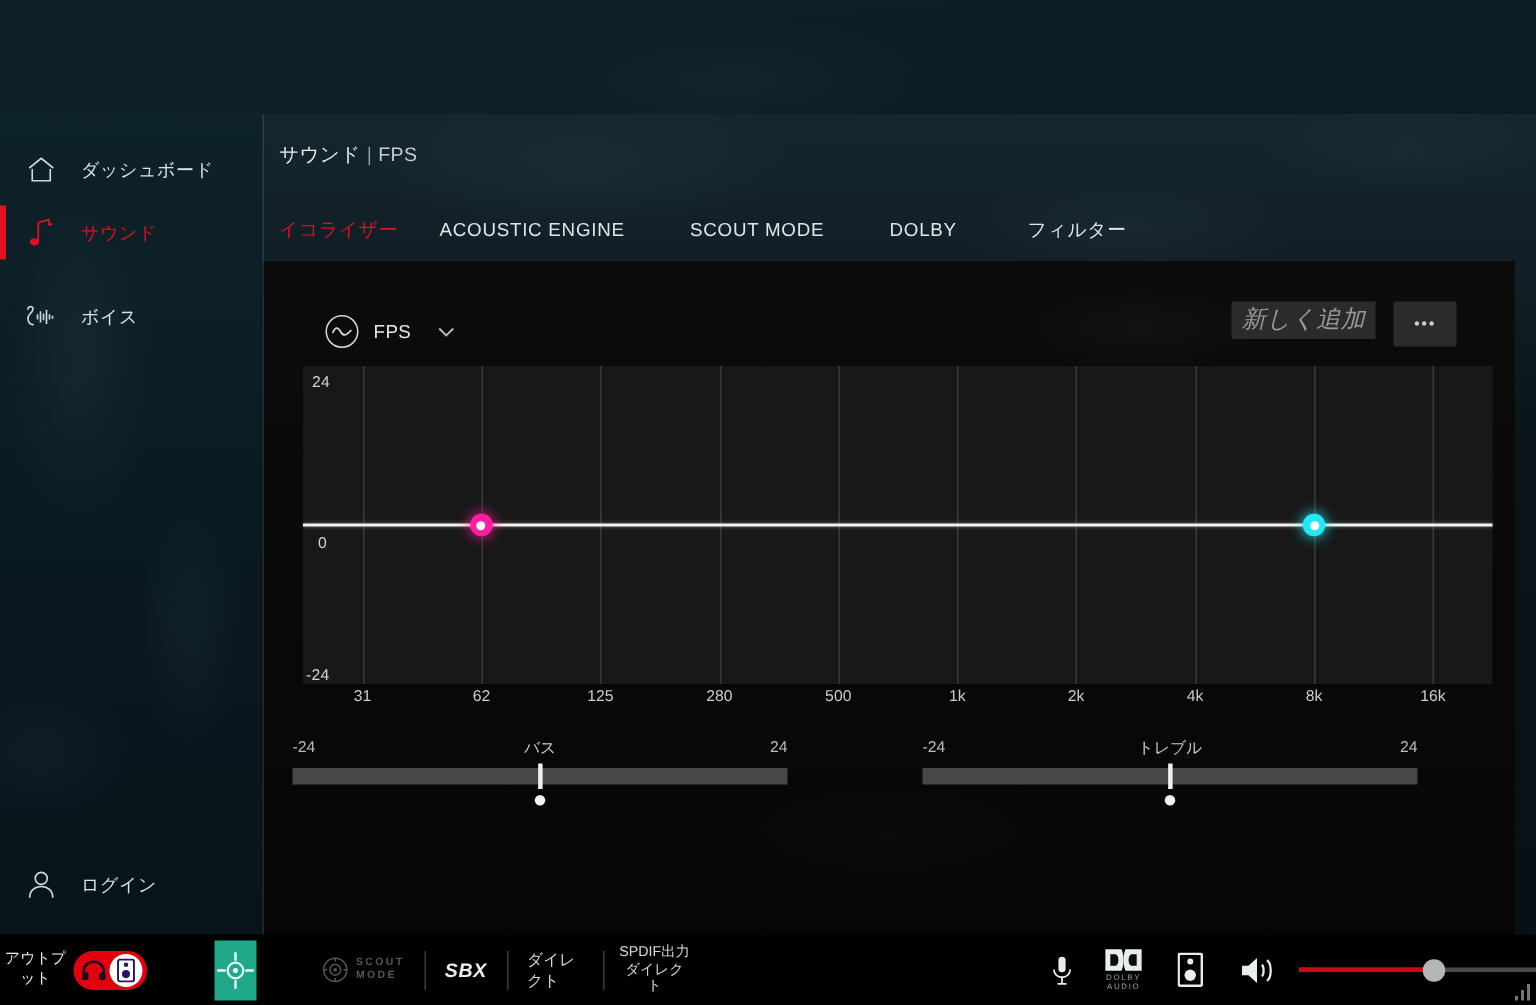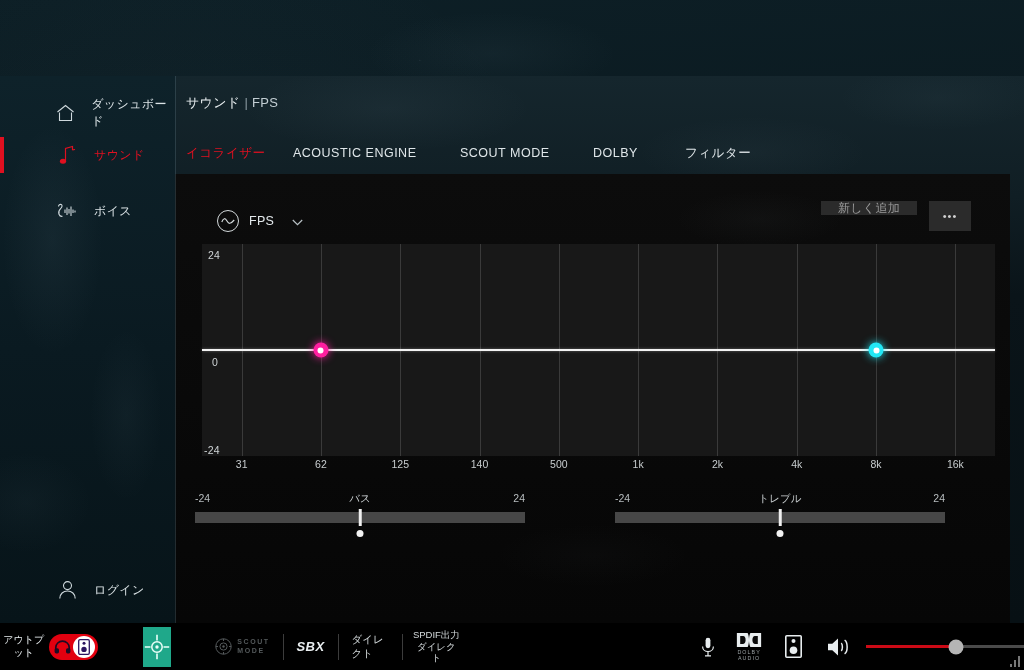--- a/index.html
+++ b/index.html
@@ -85,21 +85,21 @@
     position: absolute; inset: 0;
     background-color: #0a1a21;
     background-image:
       radial-gradient(ellipse 70px 160px at 30% 30%, rgba(140,170,185,0.07), transparent 72%),
       radial-gradient(ellipse 50px 120px at 72% 62%, rgba(130,160,175,0.055), transparent 72%),
       radial-gradient(ellipse 90px 70px at 15% 78%, rgba(120,150,165,0.05), transparent 72%),
       linear-gradient(180deg, #0e222a 0%, #0a1a21 50%, #071419 100%);
     pointer-events: none;
   }
   .nav-item {
-    position: relative; height: 54px; display: flex; align-items: center; z-index: 2; padding-left: 40px;
+    position: relative; height: 54px; display: flex; align-items: center; z-index: 2;
   }
   .nav-icon {
     width: 54px; display: flex; align-items: center; justify-content: center;
     color: #cfd9dd;
   }
   .nav-label { font-size: 12px; color: #dbe3e6; letter-spacing: .4px; }
   .nav-item.active .nav-label { color: #e01020; }
   .nav-item.active .nav-icon { color: #e01020; }
   .nav-item.active::before {
     content: ""; position: absolute; left: 0; top: 9px; width: 3.5px; height: 36px; background: #e01020;
@@ -161,23 +161,23 @@
     position: absolute; left: 42px; top: 36px; display: flex; align-items: center; gap: 10px;
   }
   .preset-circ {
     width: 22px; height: 22px; border-radius: 50%; border: 1.4px solid #d2d8da;
     display: flex; align-items: center; justify-content: center; color: #d2d8da;
   }
   .preset-name { font-size: 12.5px; color: #e3e9ec; letter-spacing: .3px; }
   .chev { color: #b9c2c6; margin-left: 8px; }
 
   .btn-add {
-    position: absolute; right: 93px; top: 27px; width: 96px; height: 14px;
-    background: #2b2b2b; color: #9a9a9a; font-size: 12px;
-    display: flex; align-items: center; justify-content: center; letter-spacing: .3px;
+    position: absolute; right: 93px; top: 27px; width: 96px; height: 25px;
+    background: #2b2b2b; color: #9a9a9a; font-size: 16px;
+    display: flex; align-items: center; justify-content: center; letter-spacing: .3px; font-style: italic;
   }
   .btn-more {
     position: absolute; right: 39px; top: 27px; width: 42px; height: 30px;
     background: #2b2b2b; color: #cfcfcf; font-size: 11px;
     display: flex; align-items: center; justify-content: center; letter-spacing: 1px;
   }
 
   
   .eq-wrap {
     position: absolute; left: 27px; top: 70px; width: 793px; height: 226px; z-index: 4;
@@ -398,21 +398,21 @@
           </div>
         <div class="eq-zero" style="top: 104.9px;"></div>
         <div id="eqnodes">
             <div class="eq-node" style="left: 118.95px; top: 106px; background: rgb(255, 31, 160); box-shadow: rgb(255, 31, 160) 0px 0px 9px;"></div>
             <div class="eq-node" style="left: 674.05px; top: 106px; background: rgb(34, 232, 245); box-shadow: rgb(34, 232, 245) 0px 0px 9px;"></div>
           </div>
         <div id="xlabels">
             <div class="xlab" style="left: 39.65px;">31</div>
             <div class="xlab" style="left: 118.95px;">62</div>
             <div class="xlab" style="left: 198.25px;">125</div>
-            <div class="xlab" style="left: 277.55px;">140</div>
+            <div class="xlab" style="left: 277.55px;">280</div>
             <div class="xlab" style="left: 356.85px;">500</div>
             <div class="xlab" style="left: 436.15px;">1k</div>
             <div class="xlab" style="left: 515.45px;">2k</div>
             <div class="xlab" style="left: 594.75px;">4k</div>
             <div class="xlab" style="left: 674.05px;">8k</div>
             <div class="xlab" style="left: 753.35px;">16k</div>
           </div>
       </div>
 
       <div class="sl-group" style="left:20px;top:318px">

